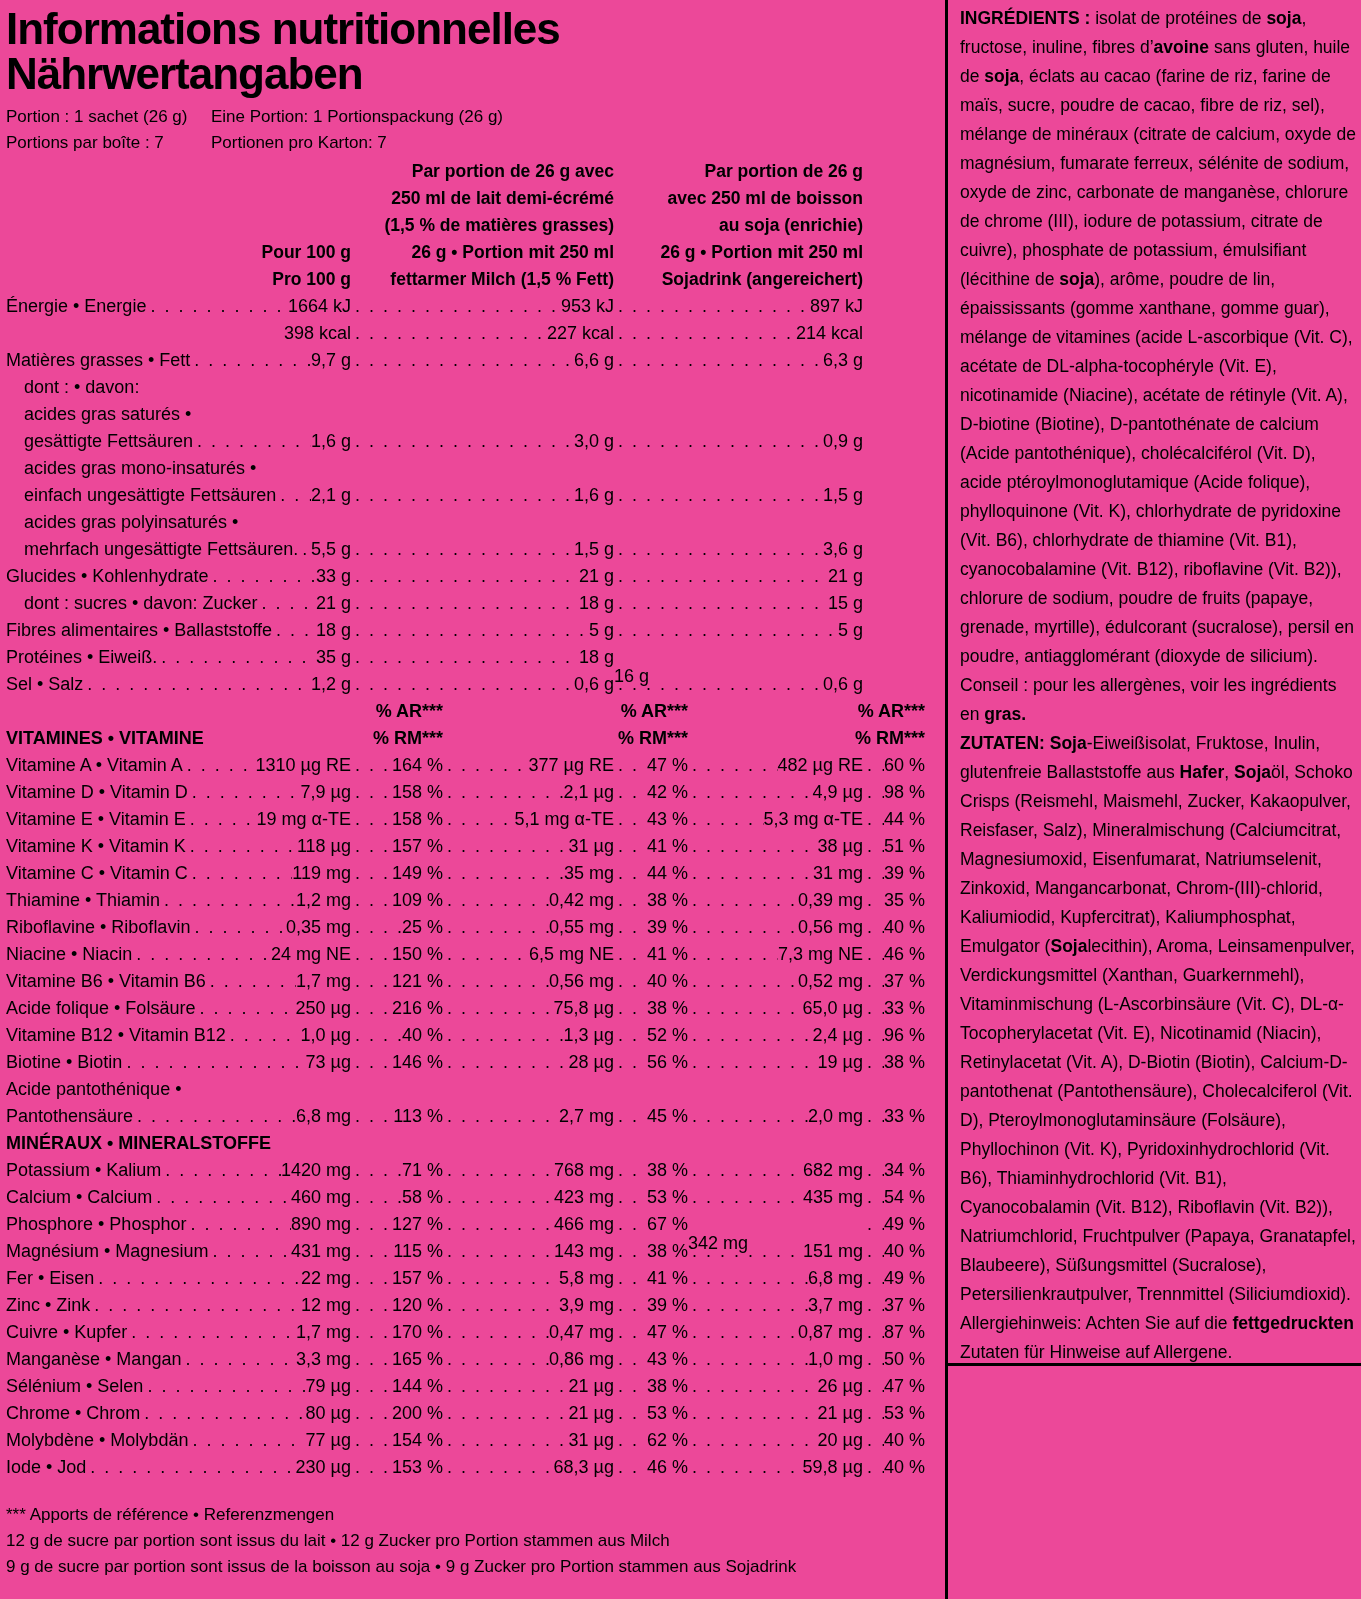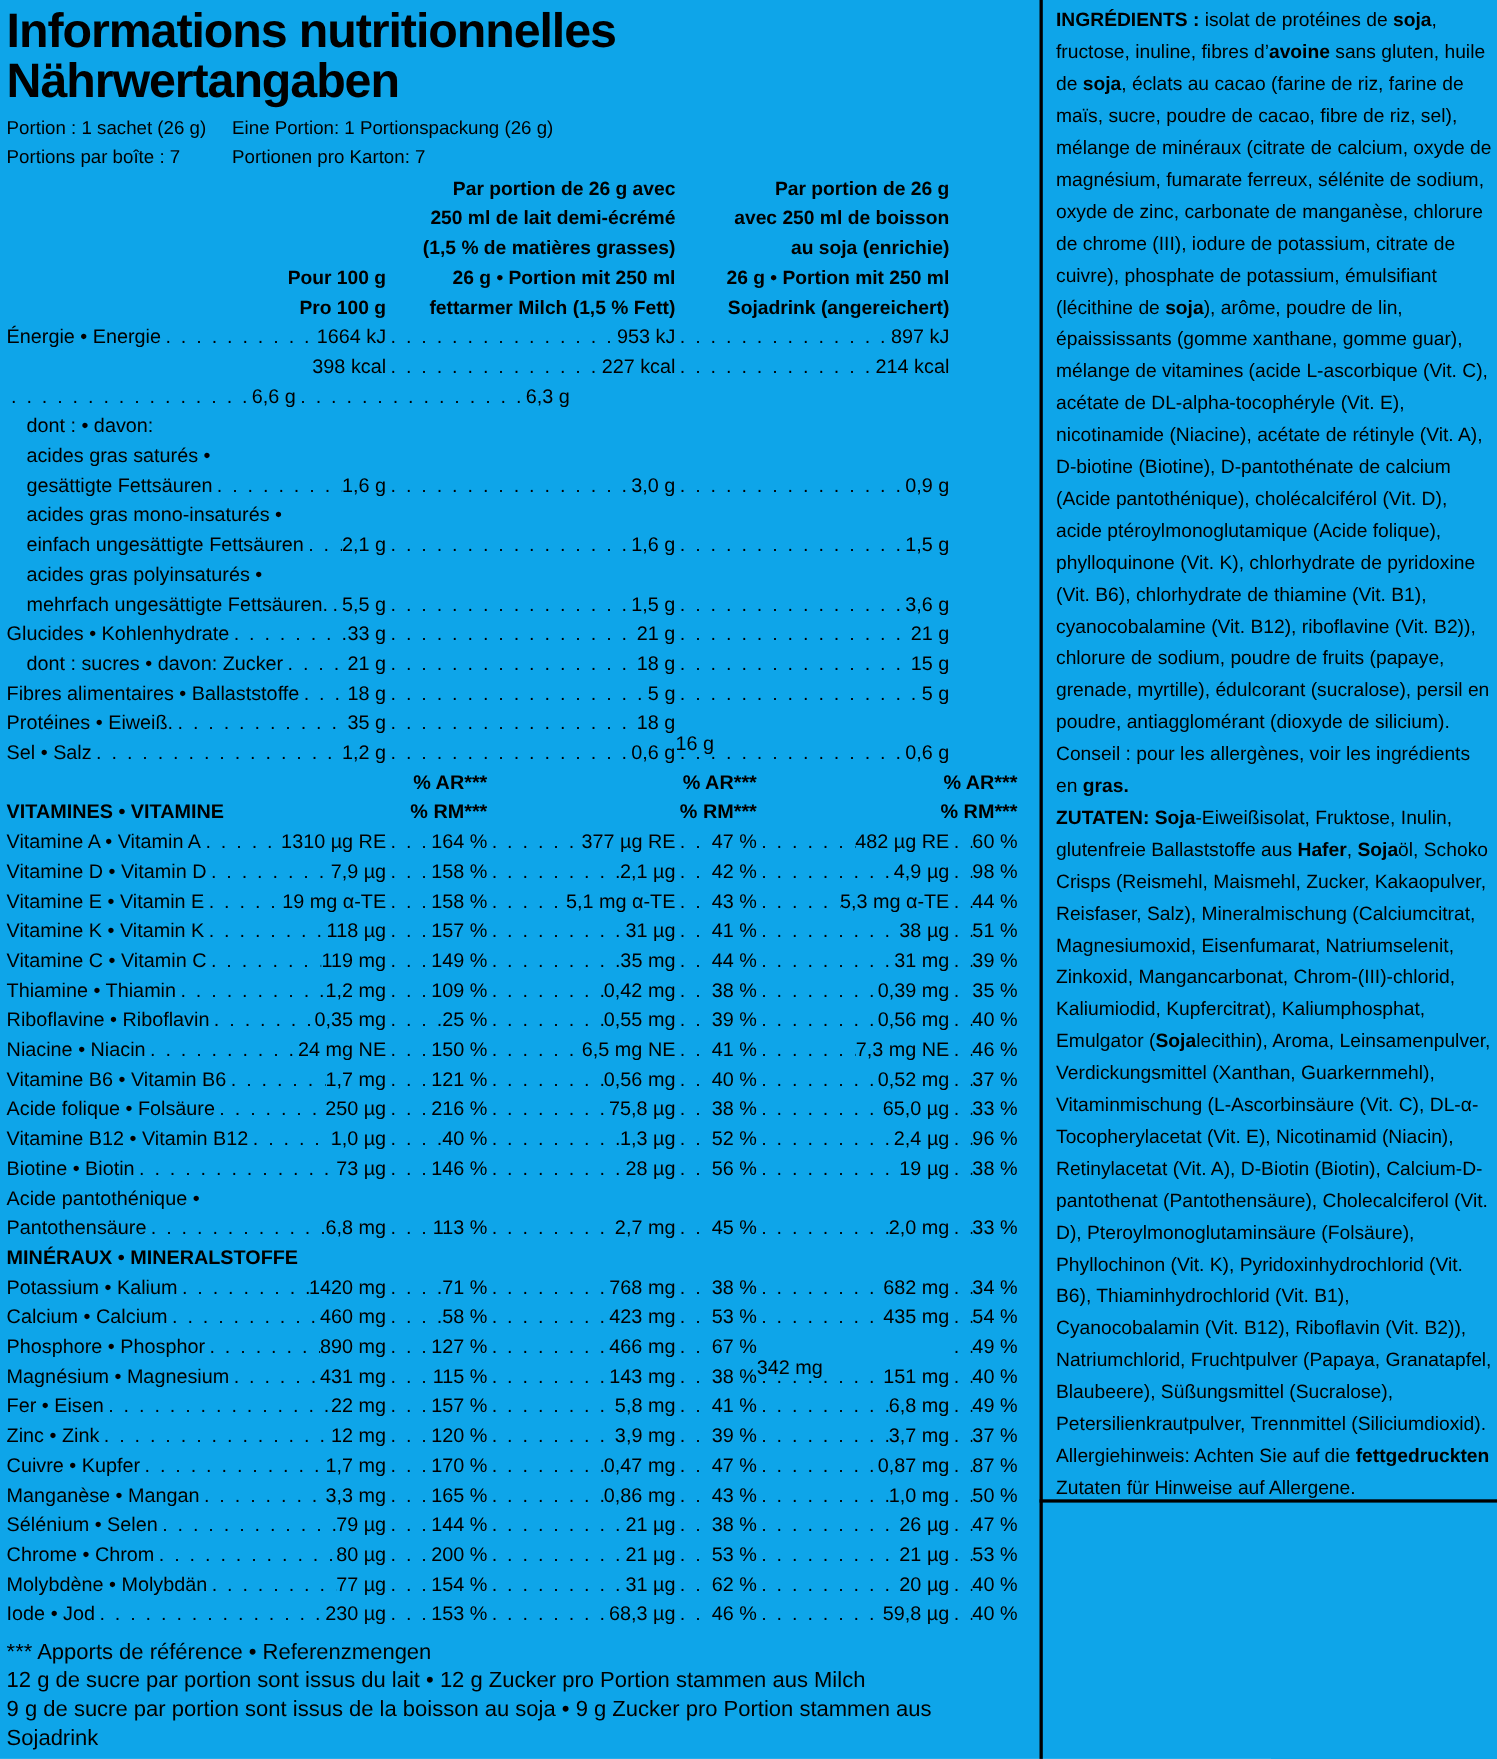--- a/index.html
+++ b/index.html
@@ -1,16 +1,16 @@
 <!DOCTYPE html>
 <html><head>
 <meta charset="utf-8">
 <style>
   html,body{margin:0;padding:0;background:#fff;}
-  .sheet{position:relative;width:1361px;height:1599px;background:#0ea5e9;color:#000;
+  .sheet{position:relative;width:1361px;height:1599px;background:#ec4899;color:#000;
          font-family:"Liberation Sans",sans-serif;overflow:hidden;}
   .left{position:absolute;left:6px;top:6px;width:925px;}
   h1{margin:0;font-size:44px;line-height:45px;font-weight:bold;letter-spacing:-1px;}
   .serving{display:flex;margin-top:8px;font-size:17px;line-height:26px;}
   .serving .fr{width:205px;}
   .colheads{display:flex;align-items:flex-end;margin-top:2px;font-weight:bold;
             font-size:17.5px;line-height:27px;}
   .hc{text-align:right;white-space:nowrap;}
   .trow{display:flex;align-items:baseline;height:27px;font-size:18px;line-height:27px;}
   .cell{display:flex;align-items:baseline;min-width:0;}
@@ -19,21 +19,21 @@
   .lab.ind{padding-left:18px;}
   .val{white-space:nowrap;}
   .dots{flex:1 1 0;min-width:0;overflow:hidden;white-space:nowrap;padding:0 4px;font-style:normal;}
   .dots::before{content:". . . . . . . . . . . . . . . . . . . . . . . . . . . . . . . . . . . . . . . . . . . . . . . . . . . . . . . . . . . . . . . . . . . . . . . .";letter-spacing:2px;}
   .fill{flex:1 1 0;}
   .pcthead{margin:0;font-size:18px;line-height:27px;font-weight:bold;}
   .pline{display:flex;position:relative;}
   .pc{display:flex;justify-content:flex-end;white-space:nowrap;flex:0 0 auto;}
   .sechead{font-weight:bold;font-size:18px;line-height:27px;white-space:nowrap;}
   .pline .sechead{position:absolute;left:0;top:0;}
-  .footnotes{margin-top:8px;font-size:20px;line-height:26px;}
+  .footnotes{margin-top:21px;font-size:17px;line-height:26px;}
   .rightcol{position:absolute;left:945px;top:0;width:416px;height:1599px;
             border-left:3px solid #000;box-sizing:border-box;padding:4px 2px 0 12px;
             font-size:17.5px;line-height:29px;}
   .rightcol p{margin:0;}
   .b{font-weight:bold;}
   .divider{position:absolute;left:945px;right:0;top:1363px;border-top:3px solid #000;height:0;}
 </style>
 </head>
 <body>
 
@@ -99,20 +99,25 @@
           <div class="cell" style="width: 263px;">
             <i class="dots"></i>
             <span class="val">227 kcal</span>
           </div>
           <div class="cell" style="width: 249px;">
             <i class="dots"></i>
             <span class="val">214 kcal</span>
           </div>
         </div>
         <div class="trow">
+          <div class="cell cellA" style="width: 345px;">
+            <span class="lab">Matières grasses • Fett</span>
+            <i class="dots"></i>
+            <span class="val">9,7 g</span>
+          </div>
           <div class="cell" style="width: 263px;">
             <i class="dots"></i>
             <span class="val">6,6 g</span>
           </div>
           <div class="cell" style="width: 249px;">
             <i class="dots"></i>
             <span class="val">6,3 g</span>
           </div>
         </div>
         <div class="trow">

